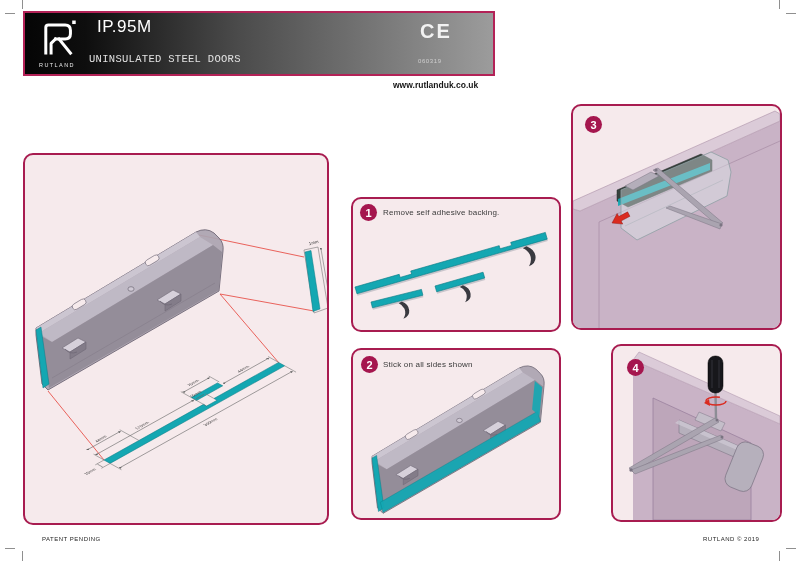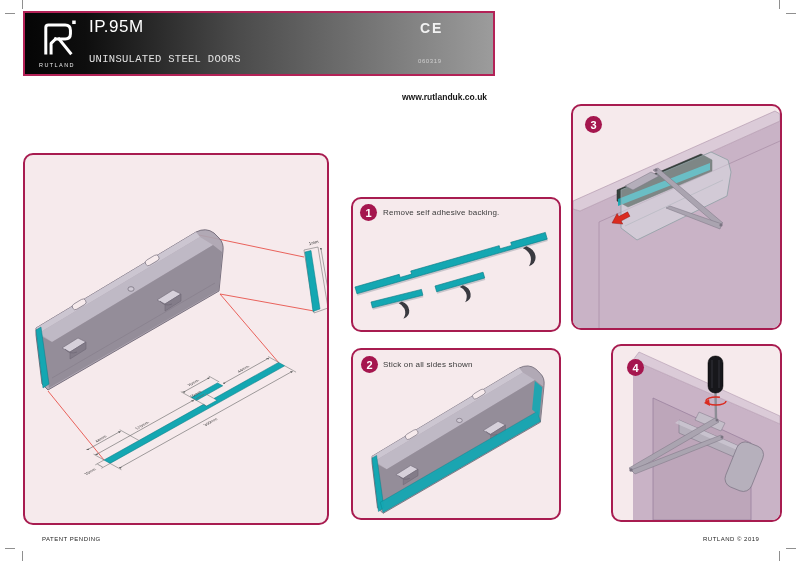--- a/index.html
+++ b/index.html
@@ -6,29 +6,29 @@
   body{width:800px;height:565px;position:relative;overflow:hidden;
        font-family:"Liberation Sans",sans-serif;}
   .crop{position:absolute;background:#8f8f8f;}
   
   .hdr{position:absolute;left:23px;top:11px;width:472px;height:65px;
        box-sizing:border-box;border:2px solid #b32257;
        background:linear-gradient(90deg,#050505 0%,#0e0e0e 13%,#4a4a4a 45%,#9c9c9c 100%);}
   .logo{position:absolute;left:10px;top:3px;width:52px;height:60px;}
   .logo-text{position:absolute;left:6px;top:49px;width:52px;text-align:center;
        font-size:5.5px;letter-spacing:1.4px;color:#e9e9e9;}
-  .pcode{position:absolute;left:64px;top:4px;font-size:17px;color:#ffffff;letter-spacing:.5px;}
+  .pcode{position:absolute;left:72px;top:4px;font-size:17px;color:#ffffff;letter-spacing:.5px;}
   .sub1{position:absolute;left:64px;top:27px;font-size:10.5px;color:#e2e2e2;letter-spacing:.3px;}
   .sub2{position:absolute;left:64px;top:40px;font-size:10.5px;color:#e2e2e2;letter-spacing:.3px;font-family:Liberation Mono, monospace;}
-  .ce{position:absolute;left:395px;top:7px;font-size:14px;font-weight:700;
+  .ce{position:absolute;left:395px;top:7px;font-size:20px;font-weight:700;
        color:#f2f2f2;letter-spacing:2px;}
   .docnum{position:absolute;left:393px;top:45px;font-size:6px;color:#cfcfcf;letter-spacing:.6px;}
   .website{position:absolute;top:80px;right:304px;transform:translateX(100%);
        font-size:8.5px;font-weight:700;color:#161616;}
-  .website{right:auto;left:393px;width:103px;text-align:center;transform:none;margin-top:12px;}
+  .website{right:auto;left:393px;width:103px;text-align:left;transform:none;}
   
   .panel{position:absolute;background:#f6eaec;border:2px solid #a81c50;border-radius:10px;
        box-sizing:border-box;overflow:hidden;}
   .panel svg{position:absolute;left:0;top:0;}
   .badge{position:absolute;width:17px;height:17px;border-radius:50%;background:#a5164e;
        color:#fff;font-size:11px;font-weight:700;display:flex;align-items:center;
        justify-content:center;z-index:3;}
   .steptext{position:absolute;font-size:8px;color:#3a3a3a;z-index:3;letter-spacing:.2px;}
   .foot{position:absolute;font-size:6px;color:#242424;letter-spacing:.5px;}
 </style>

